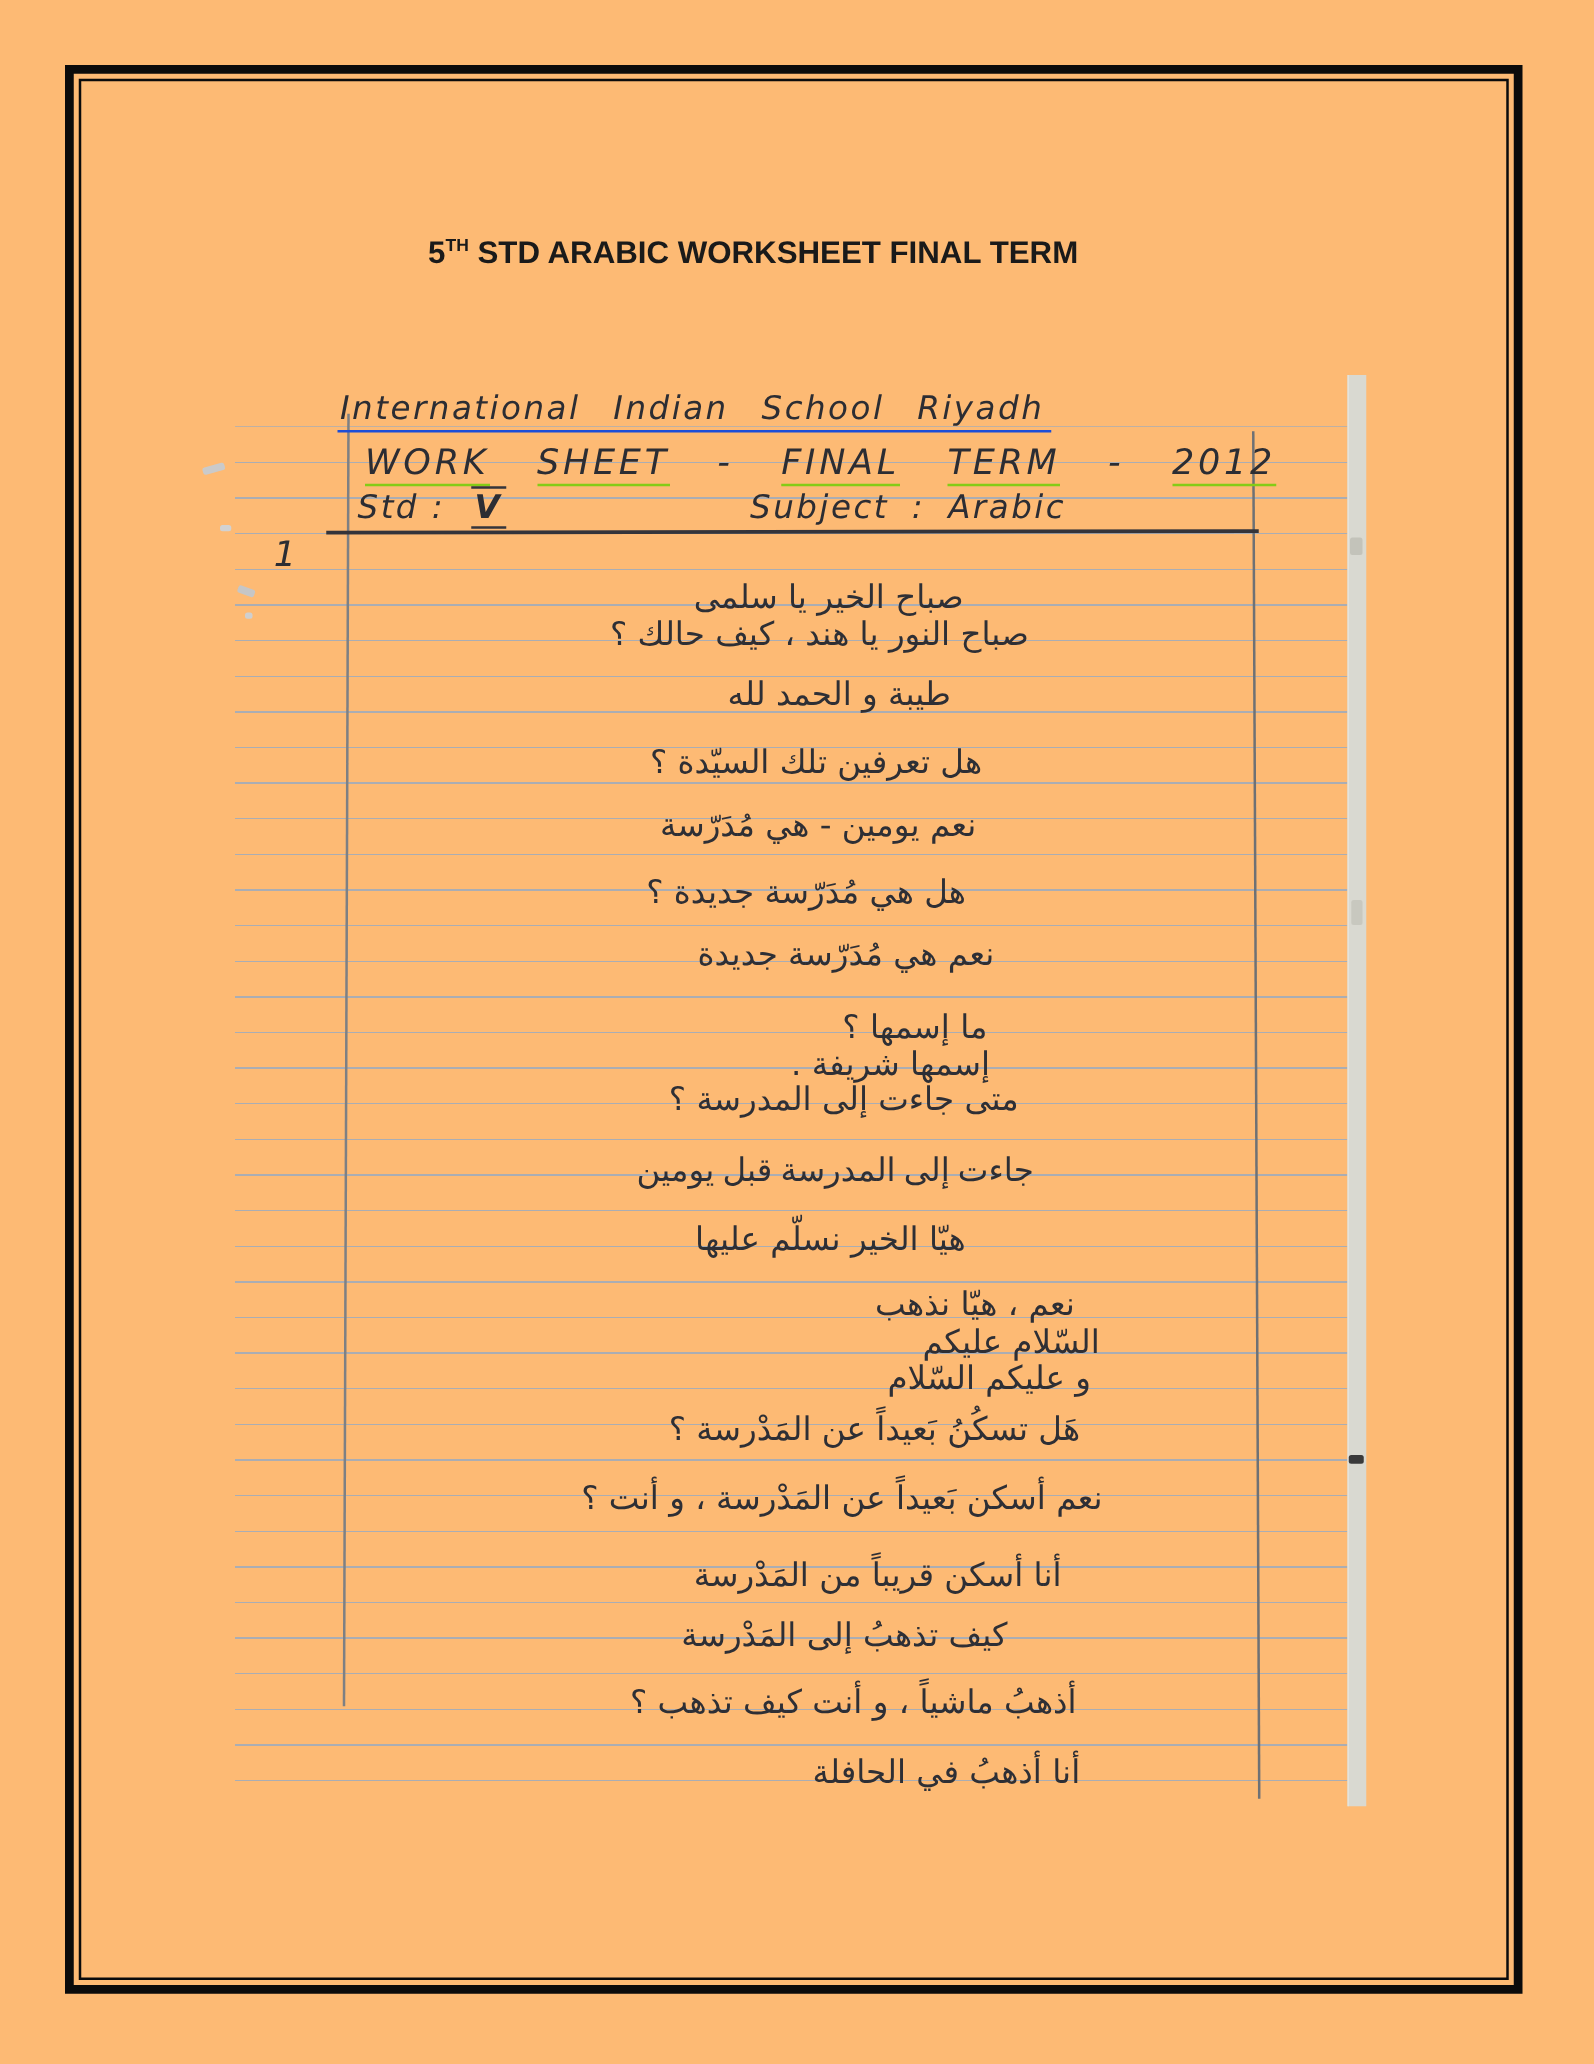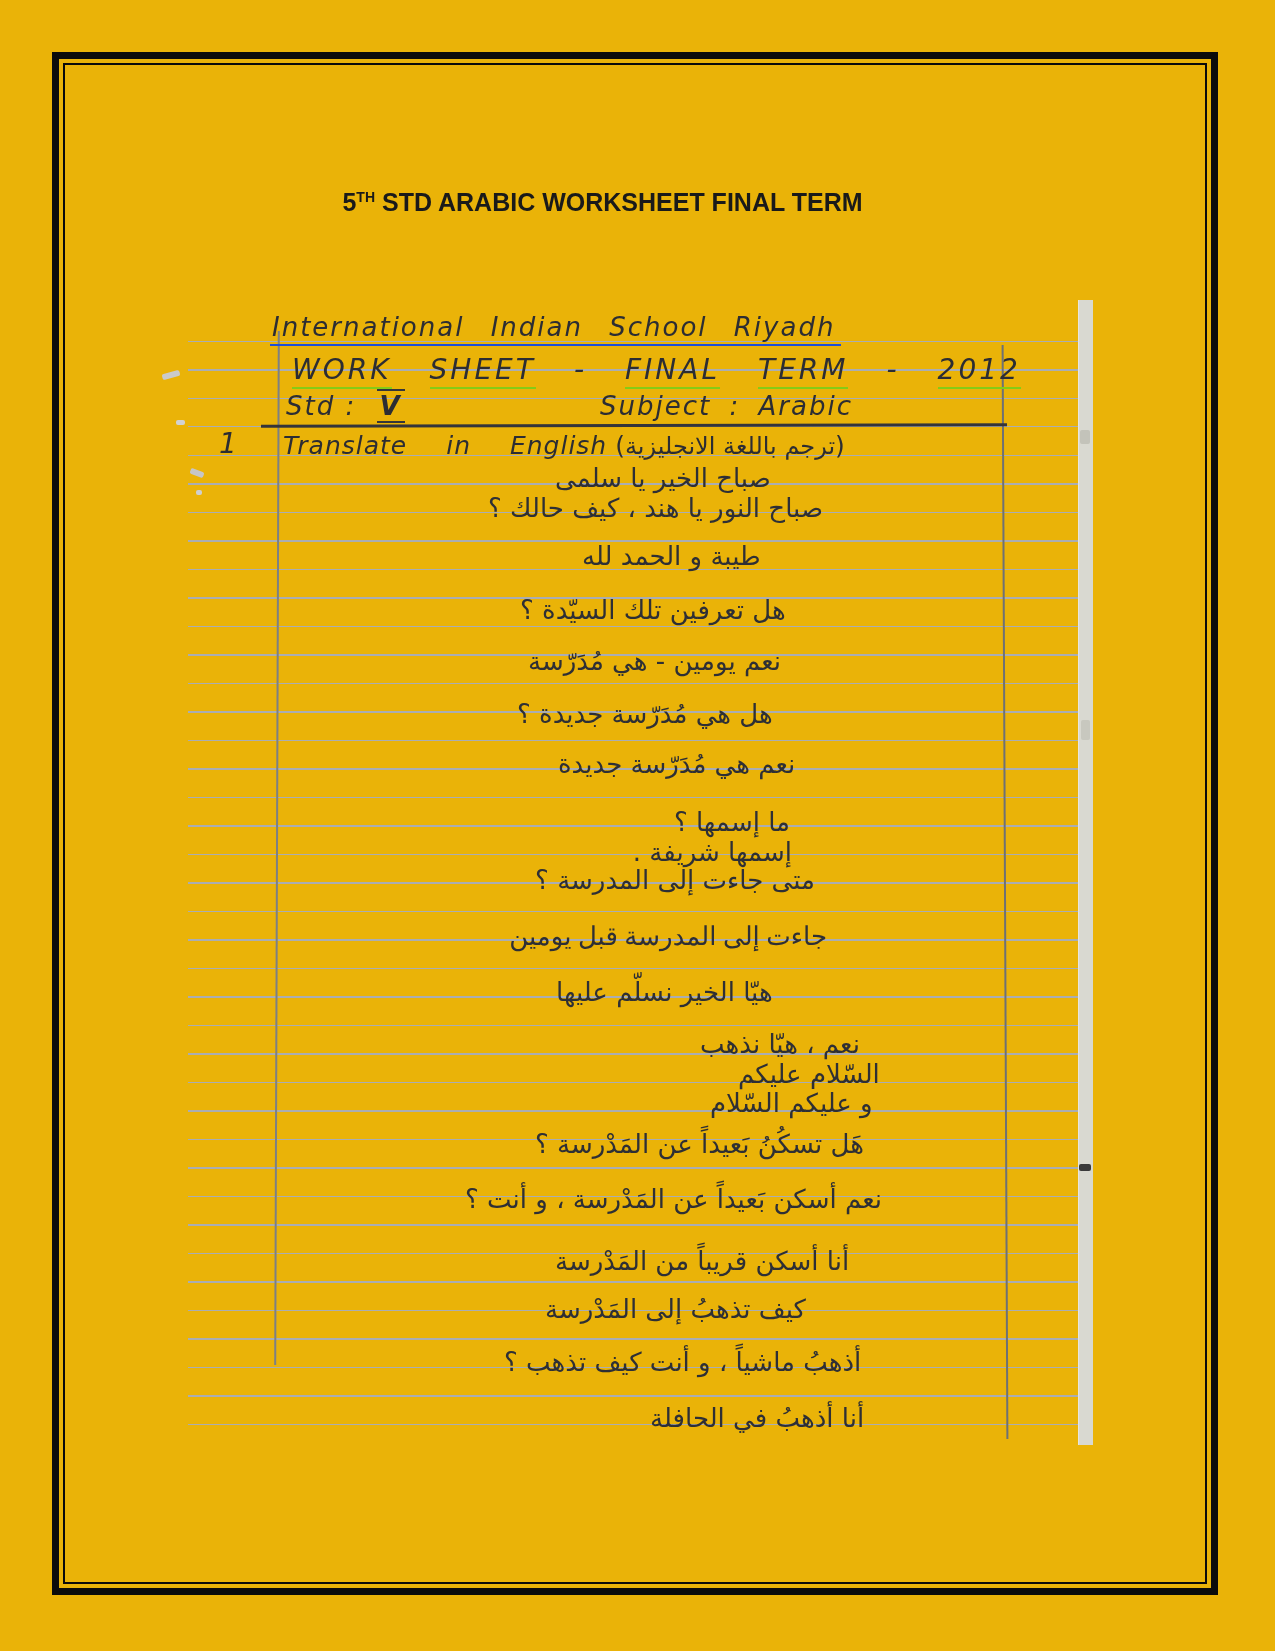--- a/index.html
+++ b/index.html
@@ -1,16 +1,16 @@
 <!DOCTYPE html>
 <html lang="en"><head>
 <meta charset="utf-8">
 <style>
   html,body{margin:0;padding:0;background:#ffffff;}
-  #page{position:relative;width:1275px;height:1651px;background:#eab308;overflow:hidden;
+  #page{position:relative;width:1275px;height:1651px;background:#fdba74;overflow:hidden;
         font-family:"DejaVu Sans",sans-serif;}
   
   .frame-outer{position:absolute;left:52px;top:52px;width:1166px;height:1543px;
                border:7px solid #0b0b0b;box-sizing:border-box;}
   .frame-inner{position:absolute;left:4px;top:4px;right:4px;bottom:4px;
                border:2px solid #0b0b0b;}
   
   .title{position:absolute;left:0;right:70px;top:188px;text-align:center;
          font-family:"Liberation Sans",sans-serif;font-weight:bold;font-size:25px;
          color:#1a1a1a;letter-spacing:0px;}
@@ -79,24 +79,20 @@
   <div class="hw hw-std">
     <span>Std :</span>
     <span class="vbar">V</span>
   </div>
   <div class="hw hw-subject">
     <span>Subject :</span>
     <span>Arabic</span>
   </div>
 
   <div class="q-num">1</div>
-  <div class="q-line">
-    <span class="en">Translate in English</span>
-    <span>(</span><span class="ar" dir="rtl">ترجم باللغة الانجليزية</span><span>)</span>
-  </div>
 
   <div class="ar-line" style="left:555px;top:462px;width:300px;">صباح الخير يا سلمى</div>
   <div class="ar-line" style="left:488px;top:492px;width:362px;">صباح النور يا هند ، كيف حالك ؟</div>
   <div class="ar-line" style="left:582px;top:540px;width:197px;">طيبة و الحمد لله</div>
   <div class="ar-line" style="left:520px;top:594px;width:292px;">هل تعرفين تلك السيّدة ؟</div>
   <div class="ar-line" style="left:528px;top:645px;width:290px;">نعم يومين - هي مُدَرّسة</div>
   <div class="ar-line" style="left:517px;top:698px;width:306px;">هل هي مُدَرّسة جديدة ؟</div>
   <div class="ar-line" style="left:558px;top:748px;width:270px;">نعم هي مُدَرّسة جديدة</div>
   <div class="ar-line" style="left:685px;top:806px;width:105px;">ما إسمها ؟</div>
   <div class="ar-line" style="left:660px;top:836px;width:132px;">إسمها شريفة .</div>

